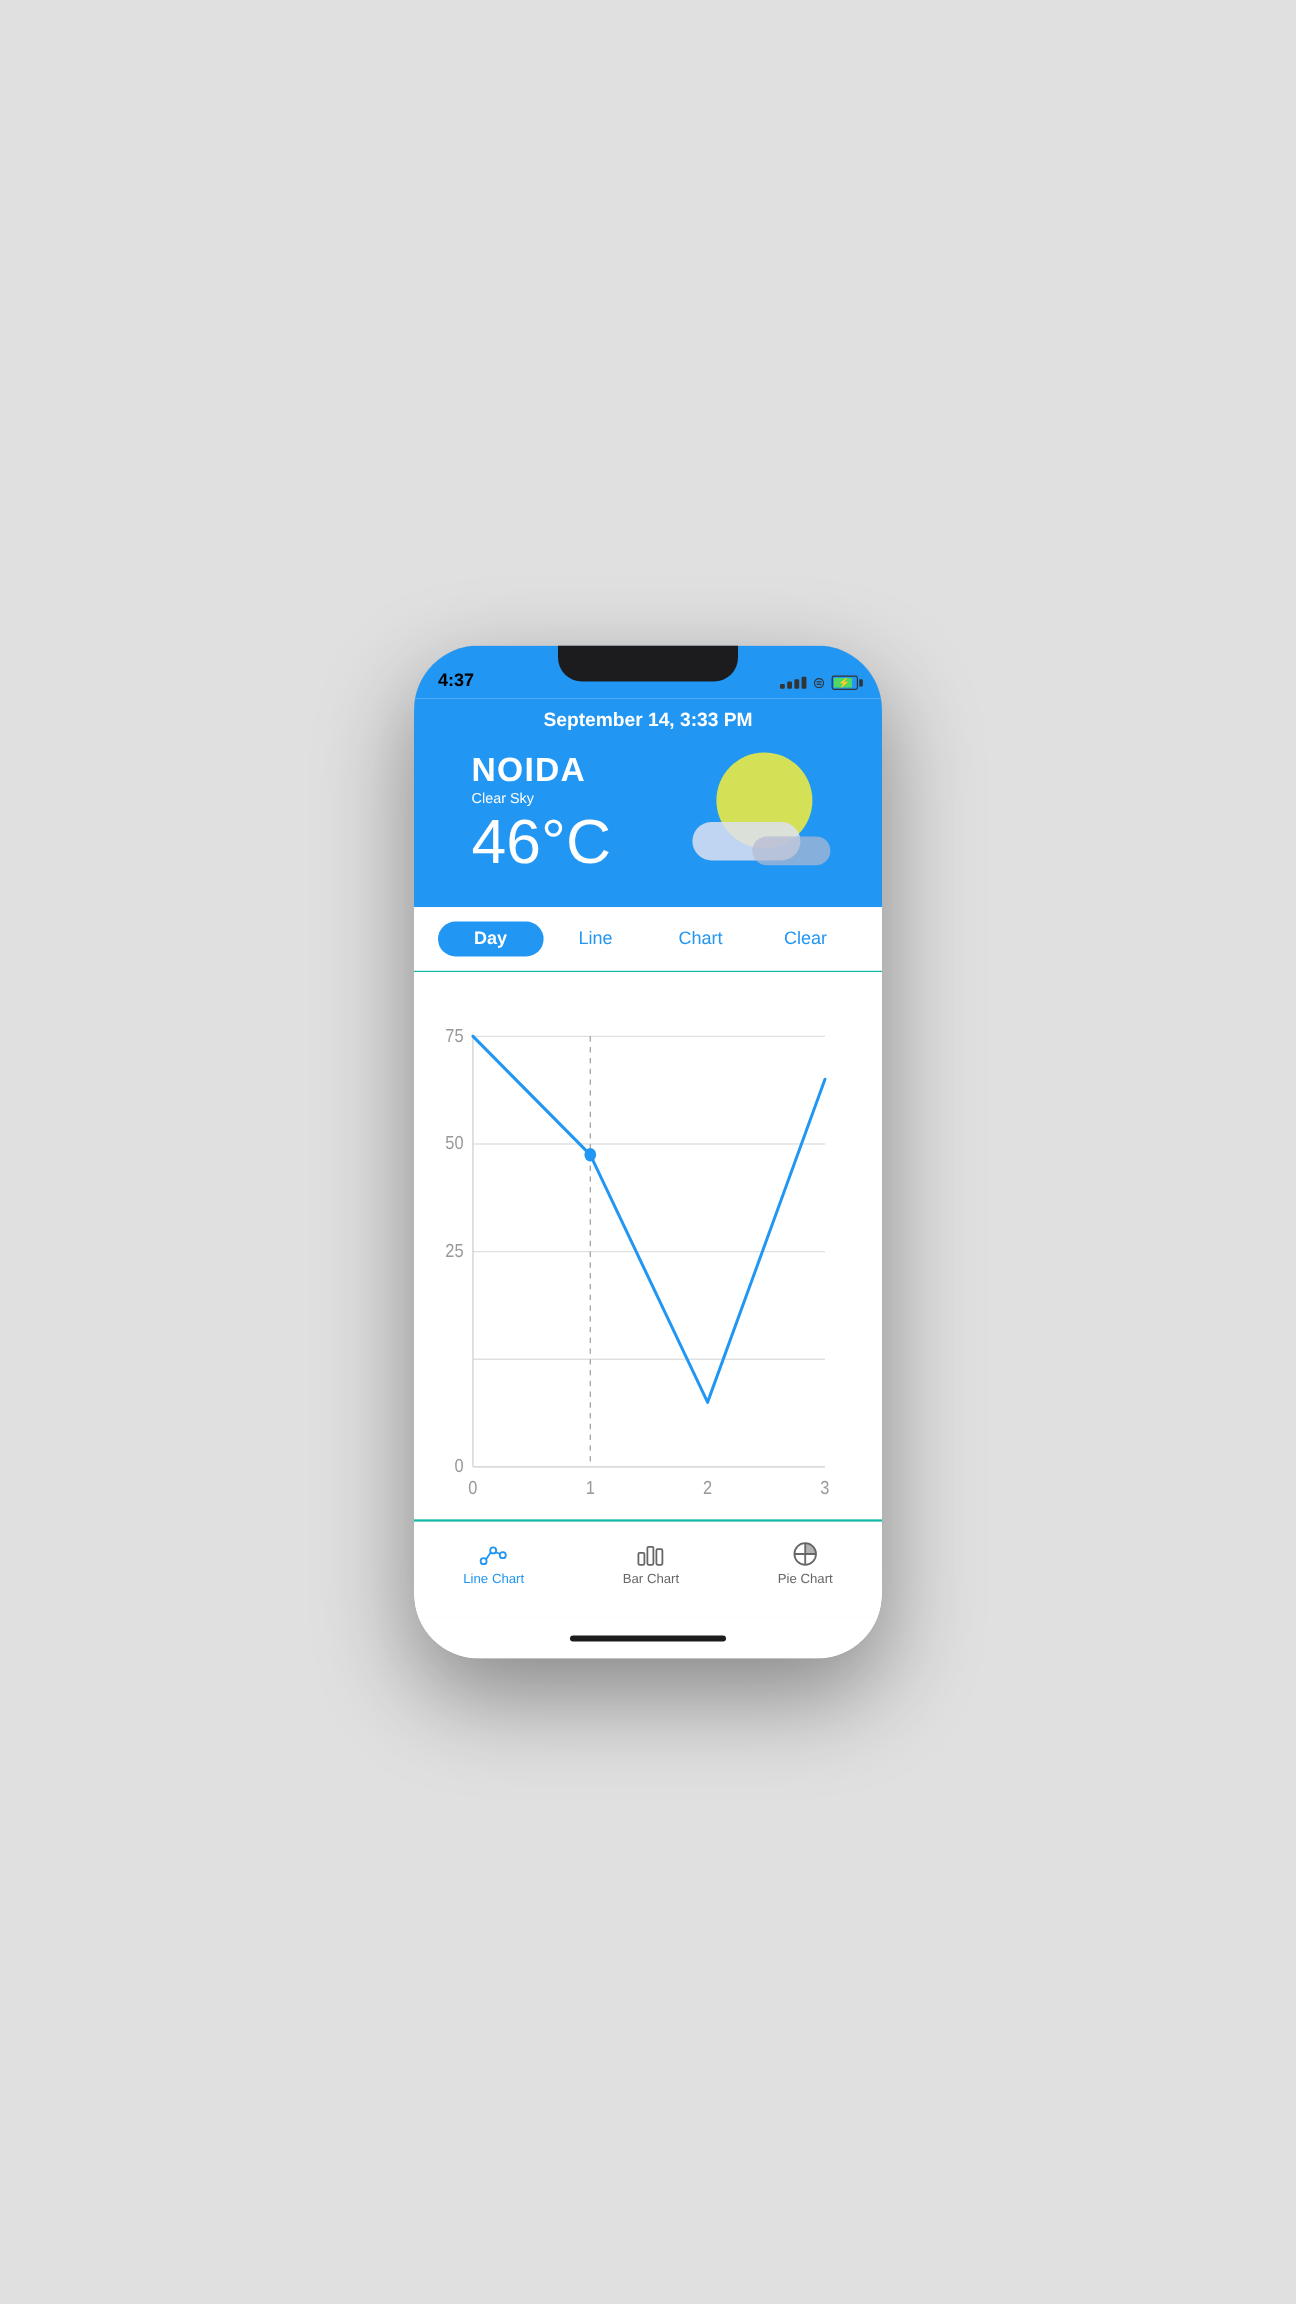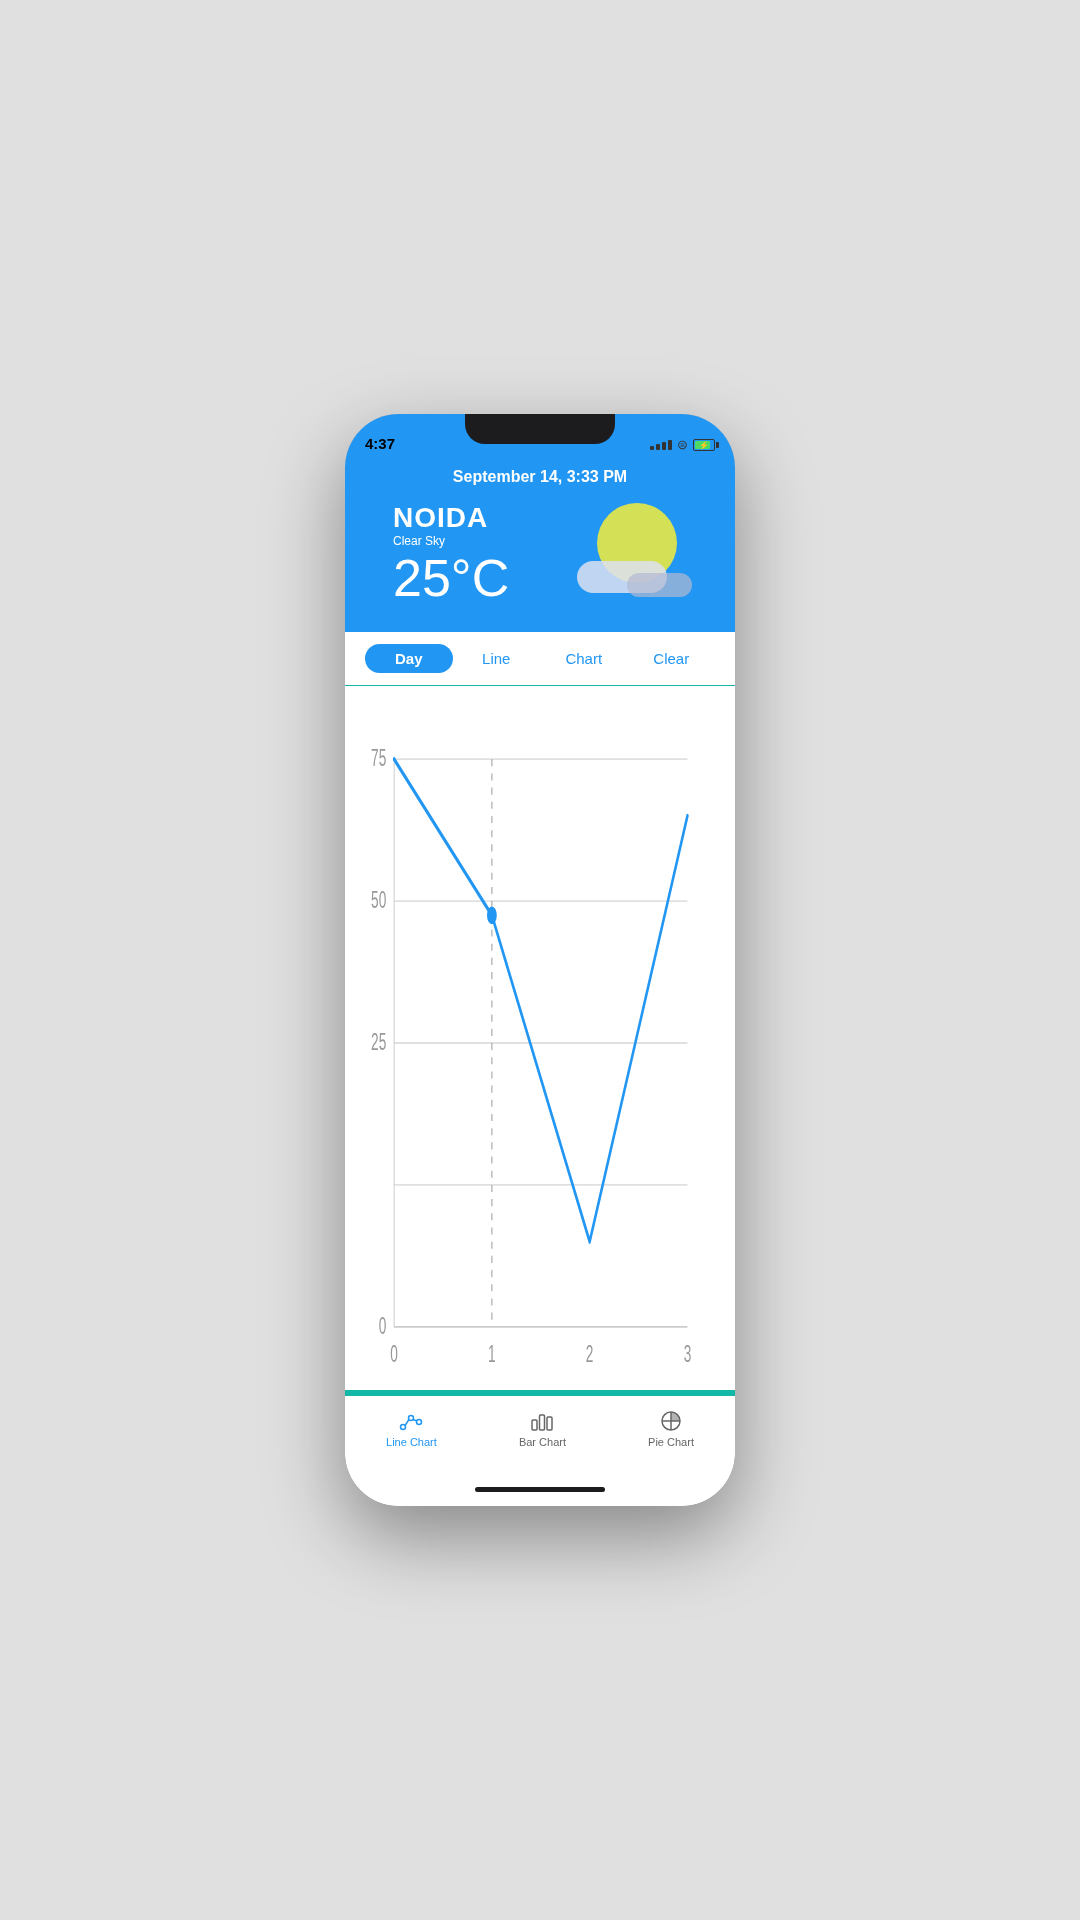--- a/index.html
+++ b/index.html
@@ -7,21 +7,21 @@
       background: #e0e0e0;
       display: flex;
       justify-content: center;
       align-items: center;
       min-height: 100vh;
       font-family: -apple-system, BlinkMacSystemFont, 'Helvetica Neue', Arial, sans-serif;
     }
 
     .phone-frame {
       width: 390px;
-      height: 1092px;
+      height: 844px;
       background: #ffffff;
       border-radius: 54px;
       position: relative;
       box-shadow: 0 30px 80px rgba(0,0,0,0.4), inset 0 0 0 2px #3a3a3c;
       overflow: hidden;
     }
 
     .phone-screen {
       position: absolute;
       top: 0; left: 0; right: 0; bottom: 0;
@@ -191,21 +191,21 @@
       height: 100%;
     }
 
     
     .bottom-nav {
       background: white;
       height: 82px;
       display: flex;
       align-items: center;
       justify-content: space-around;
-      border-top: 6px solid #14b8a6;
+      border-top: 2px solid #14b8a6;
       padding-bottom: 10px;
       flex-shrink: 0;
     }
 
     .nav-item {
       display: flex;
       flex-direction: column;
       align-items: center;
       gap: 4px;
       cursor: pointer;
@@ -313,21 +313,21 @@
         </div>
       </div>
     </div>
 
     <div class="weather-header">
       <div class="weather-date">September 14, 3:33 PM</div>
       <div class="weather-main">
         <div class="weather-info">
           <div class="weather-city">NOIDA</div>
           <div class="weather-condition">Clear Sky</div>
-          <div class="weather-temp">25°C</div>
+          <div class="weather-temp">46°C</div>
         </div>
         <div class="weather-icon-container">
           <div class="sun-circle"></div>
           <div class="cloud-main"></div>
           <div class="cloud-small"></div>
         </div>
       </div>
     </div>
 
     <div class="tab-bar">

